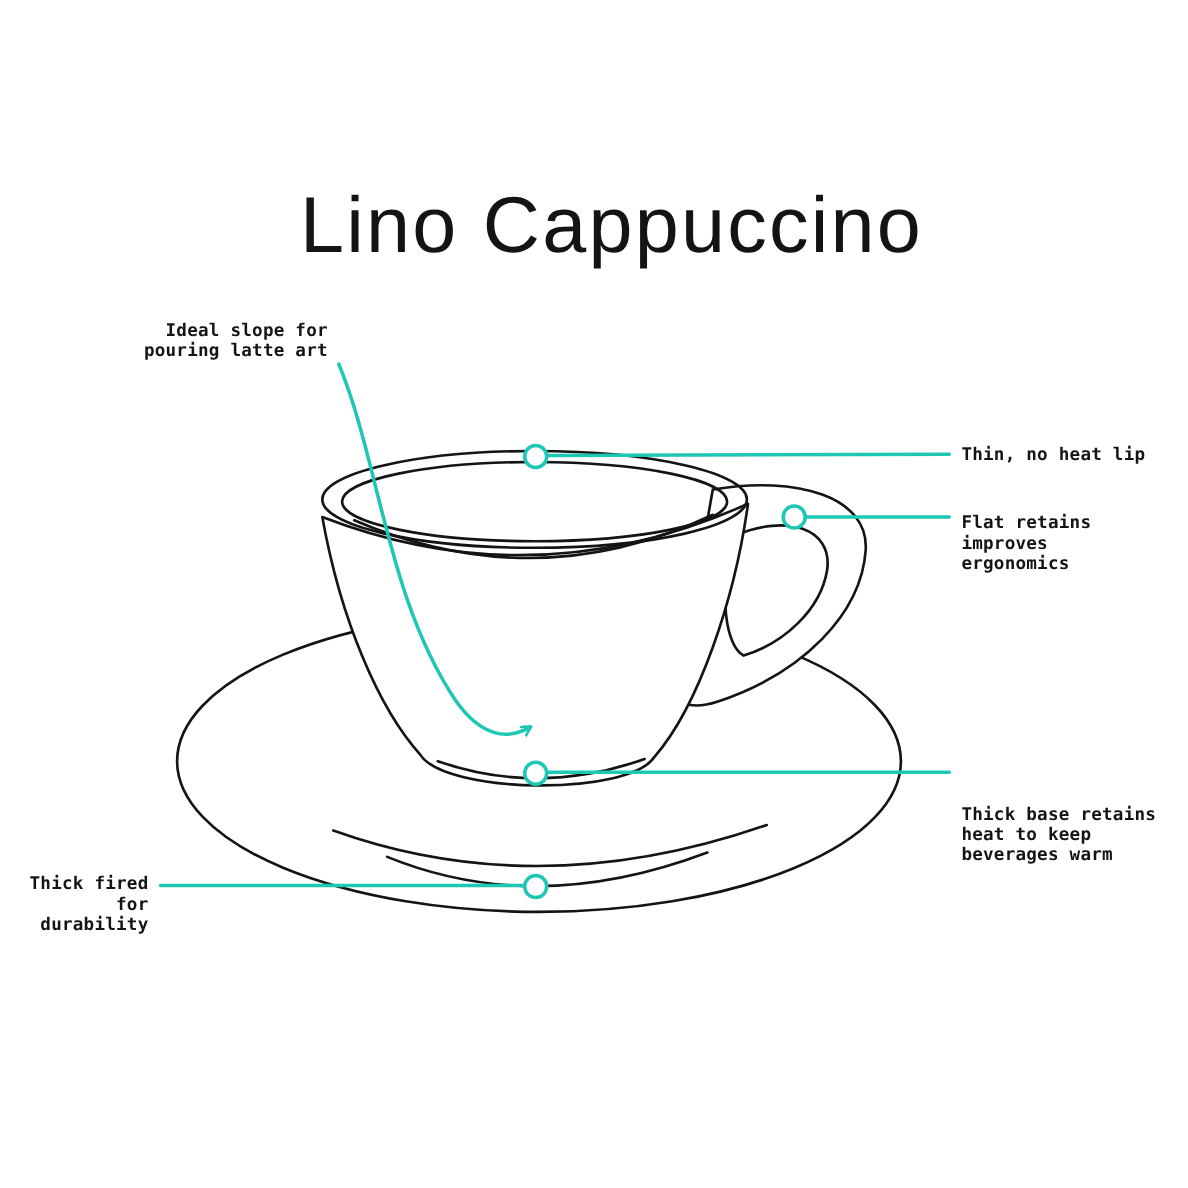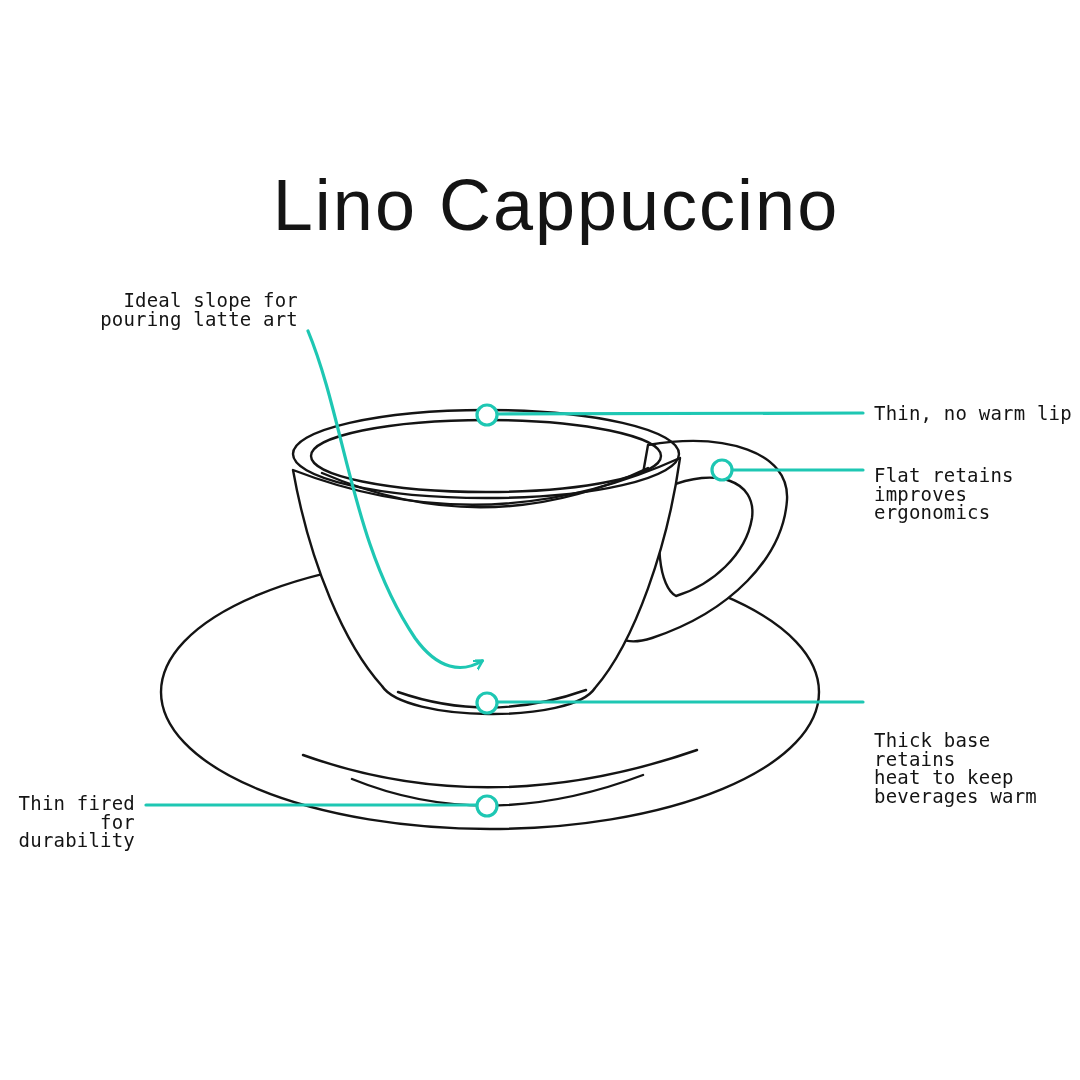--- a/index.html
+++ b/index.html
@@ -27,22 +27,22 @@
     color:var(--ink);
   }
   .diagram-svg{position:absolute;top:0;left:0;}
   .ink-line{stroke:var(--ink);stroke-width:2.4;fill:none;stroke-linecap:round;}
   .ink-fill{stroke:var(--ink);stroke-width:2.4;fill:#ffffff;stroke-linejoin:round;}
   .accent-line{stroke:var(--accent);stroke-width:3.2;fill:none;stroke-linecap:round;}
   .marker-dot{stroke:var(--accent);stroke-width:3.2;fill:#ffffff;}
   .callout-label{
     position:absolute;
     font-family:"DejaVu Sans Mono","Liberation Mono",monospace;
-    font-size:19px;
-    font-weight:400;
+    font-size:16px;
+    font-weight:700;
     line-height:18.5px;
     color:var(--ink);
     white-space:pre-line;
     letter-spacing:0.2px;
   }
   .align-right{text-align:right;}
   .label-ideal-slope{top:291px;left:58px;width:240px;}
   .label-thin-lip{top:404px;left:874px;width:200px;}
   .label-flat-handle{top:466px;left:874px;width:206px;}
   .label-thick-base{top:731px;left:874px;width:206px;}
@@ -83,25 +83,25 @@
 
     <circle class="marker-dot" cx="487" cy="415" r="10"></circle>
     <circle class="marker-dot" cx="722" cy="470" r="10"></circle>
     <circle class="marker-dot" cx="487" cy="703" r="10"></circle>
     <circle class="marker-dot" cx="487" cy="806" r="10"></circle>
   </svg>
 
   <div class="callout-label align-right label-ideal-slope">Ideal slope for
 pouring latte art</div>
 
-  <div class="callout-label label-thin-lip">Thin, no warm lip</div>
+  <div class="callout-label label-thin-lip">Thin, no heat lip</div>
 
   <div class="callout-label label-flat-handle">Flat retains improves
 ergonomics</div>
 
   <div class="callout-label label-thick-base">Thick base retains
 heat to keep
 beverages warm</div>
 
-  <div class="callout-label align-right label-high-fired">Thin fired for
+  <div class="callout-label align-right label-high-fired">Thick fired for
 durability</div>
 
 </div>
 
 </body></html>

